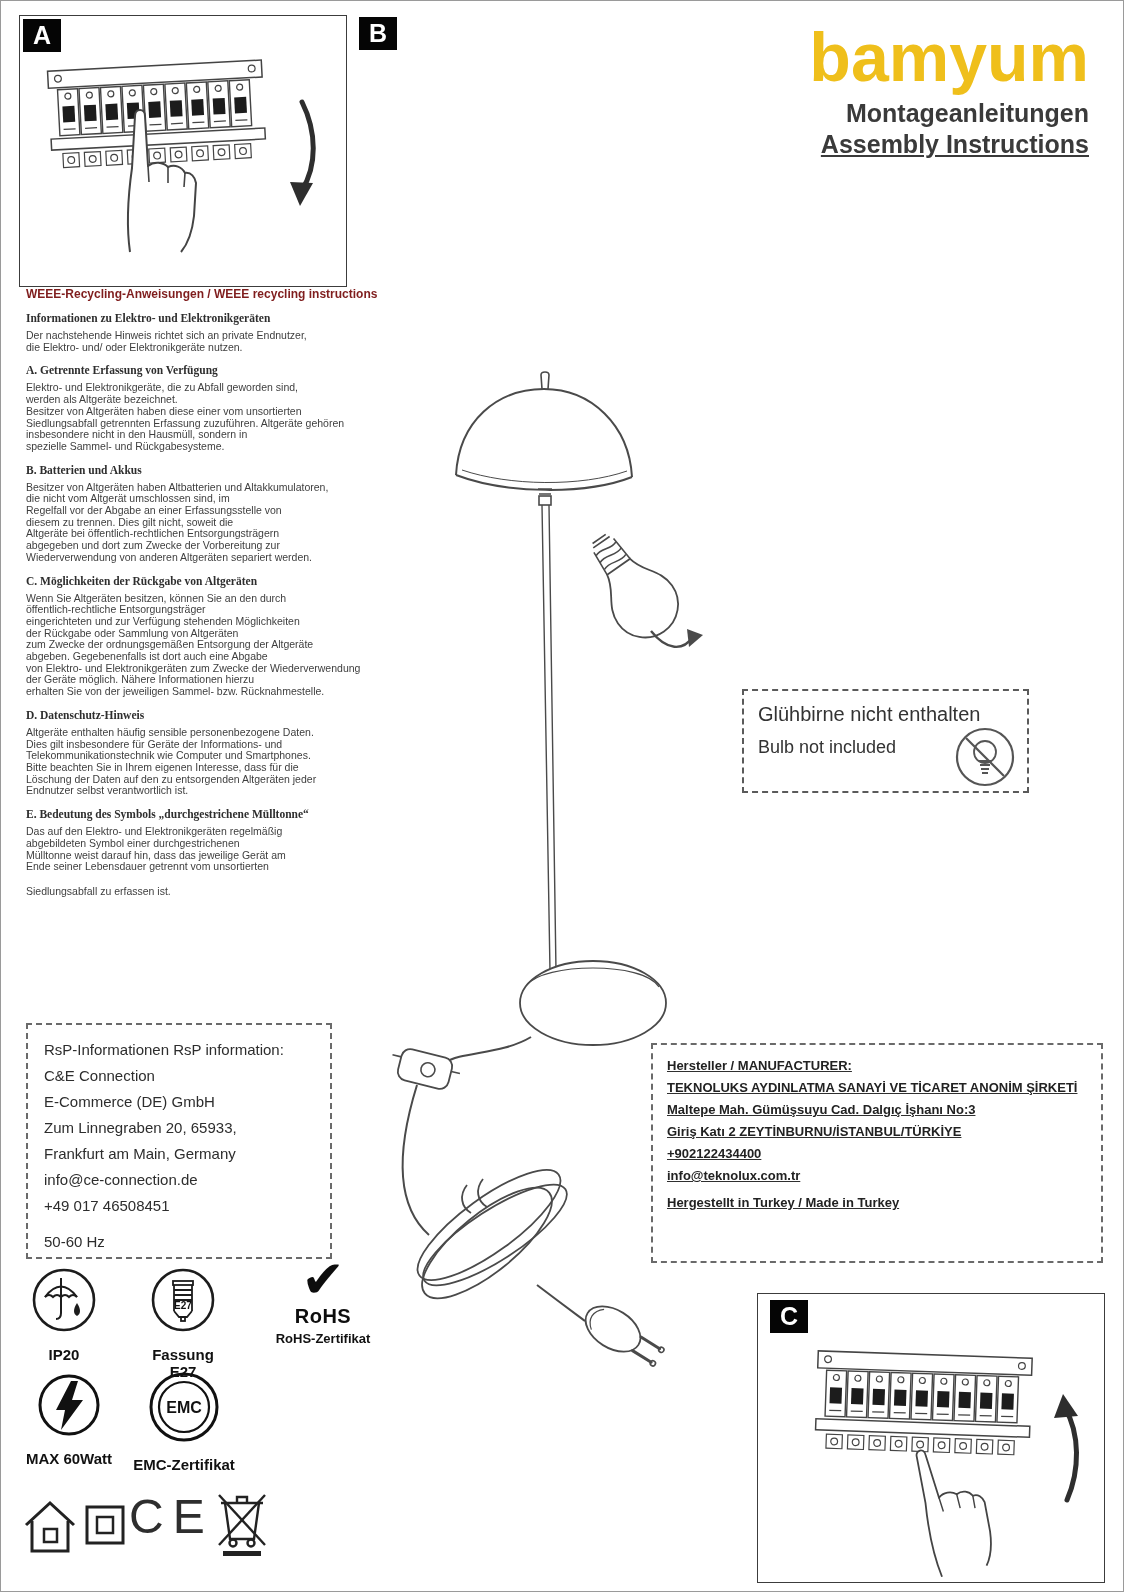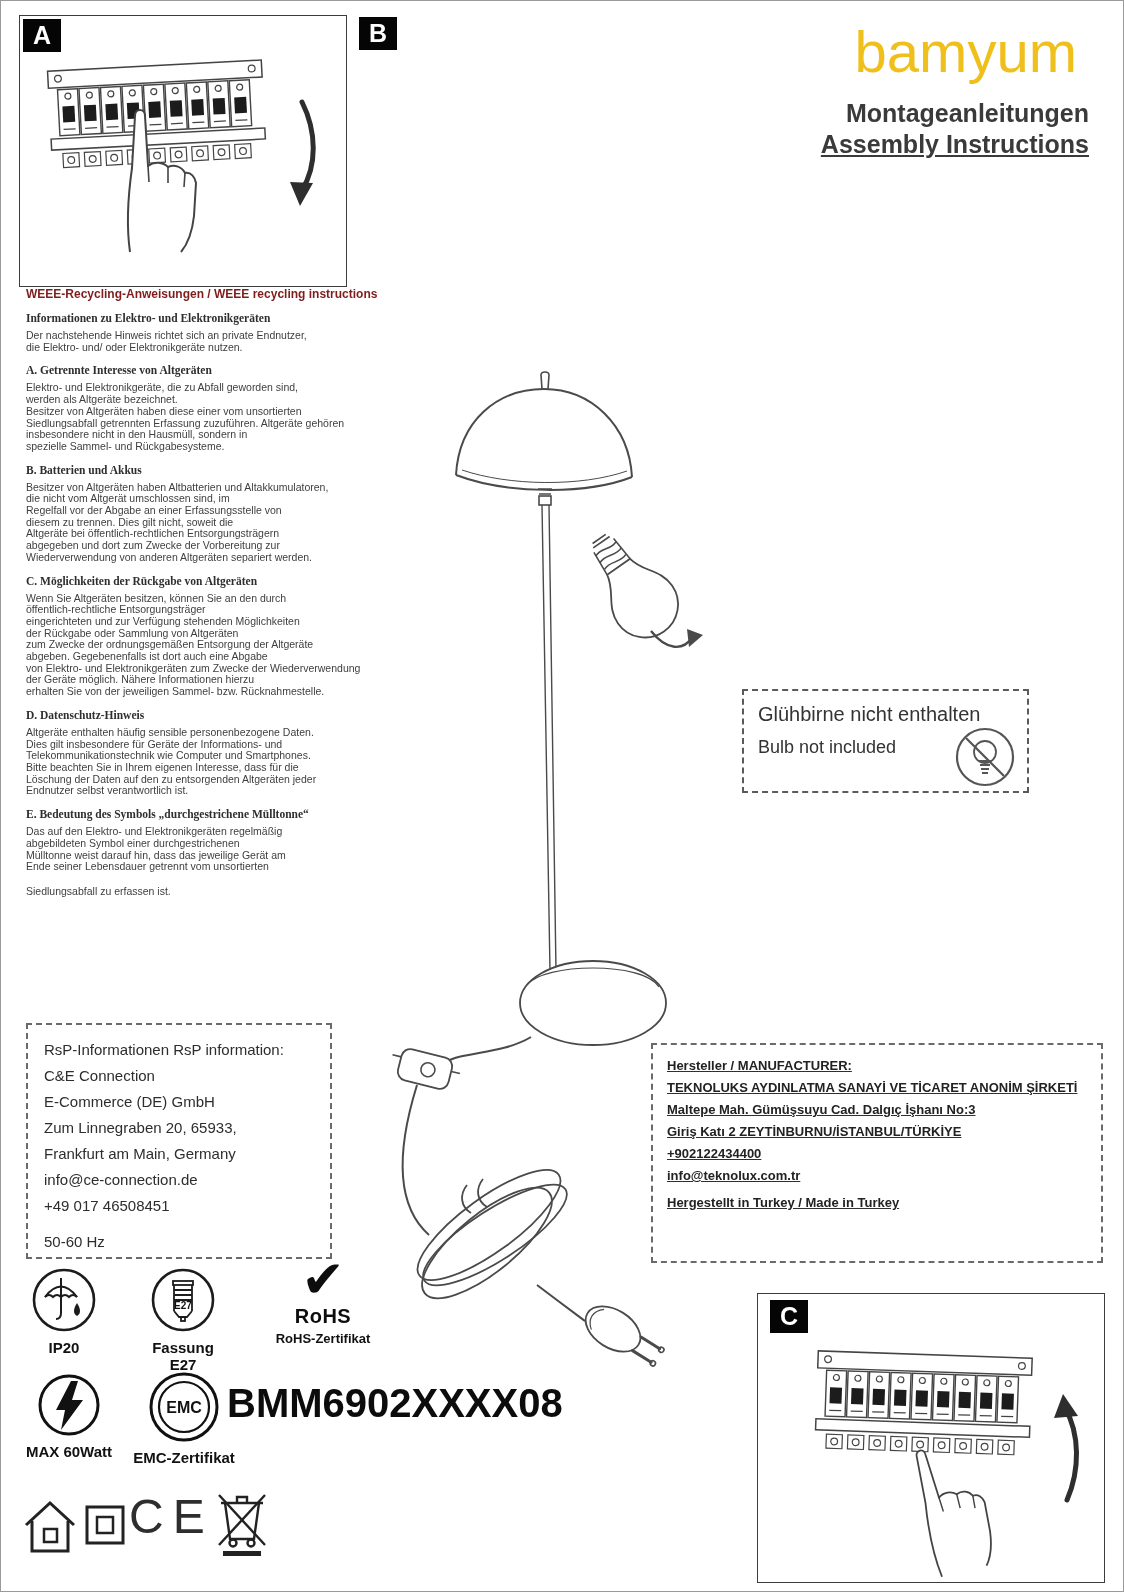--- a/index.html
+++ b/index.html
@@ -10,21 +10,21 @@
   .panel { position:absolute; background:#fff; border:1.5px solid #3c3c3c; }
   .panel-a { left:18px; top:14px; width:328px; height:272px; }
   .panel-c { left:756px; top:1292px; width:348px; height:290px; }
 
   .tag { position:absolute; width:38px; height:33px; background:#050505; color:#fff;
          font-size:25px; font-weight:700; display:flex; align-items:center; justify-content:center; z-index:5; }
   .tag-a { left:3px; top:3px; }
   .tag-b { left:358px; top:16px; }
   .tag-c { left:12px; top:6px; }
 
-  .brand { position:absolute; top:22px; right:46px; font-size:58px; font-weight:400;
+  .brand { position:absolute; top:22px; right:34px; font-size:68px; font-weight:700;
            color:#efbf1b; letter-spacing:0px; line-height:1; }
   .subtitle { position:absolute; right:34px; font-size:25px; font-weight:600; color:#3a3a3a; }
   .sub-de { top:98px; }
   .sub-en { top:129px;text-decoration:underline; }
 
   .weee { position:absolute; left:25px; top:286px; width:444px; }
   .weee-title { font-size:12px; font-weight:700; color:#7f1d1d; margin-bottom:9px; }
   .weee h3 { font-size:11.5px; font-weight:700; color:#2e2e2e; margin:11px 0 6px;font-family:Liberation Serif, serif; }
   .weee p  { font-size:10.5px; line-height:11.7px; color:#3e3e3e; white-space:pre-line; }
   .weee .weee-footer { margin-top:13px; }
@@ -43,21 +43,21 @@
              border:2px dashed #6a6a6a; padding:12px 16px; }
   .rsp-line { font-size:15px; font-weight:500; color:#2d2d2d; line-height:26px; }
   .gap-top { margin-top:10px; }
 
   .man-box { position:absolute; left:650px; top:1042px; width:452px; height:220px;
              border:2px dashed #6a6a6a; padding:10px 14px;text-decoration:underline; }
   .man-line { font-size:13px; font-weight:600; color:#222; line-height:22px; }
   .man-made { font-size:13px; font-weight:600; color:#222; margin-top:8px; }
 
   .cert { position:absolute; text-align:center; }
-  .cert-label { font-size:15px; font-weight:700; color:#111; margin-top:2px; }
+  .cert-label { font-size:15px; font-weight:700; color:#111; margin-top:9px; }
   .cert-ip   { left:22px;  top:1266px; width:82px; }
   .cert-e27  { left:136px; top:1266px; width:92px; }
   .cert-rohs { left:266px; top:1252px; width:112px; }
   .rohs-check { font-family:"DejaVu Sans", sans-serif; font-size:52px; font-weight:700; line-height:52px; color:#0d0d0d; }
   .rohs-title { font-size:20px; font-weight:800; color:#0d0d0d; letter-spacing:0.5px; }
   .rohs-label { font-size:13px; font-weight:700; color:#111; margin-top:3px; }
   .cert-bolt { left:24px;  top:1372px; width:88px; }
   .cert-emc  { left:132px; top:1370px; width:102px; }
 
   .model-no { position:absolute; left:226px; top:1380px; font-size:40px; font-weight:800;
@@ -128,21 +128,21 @@
 
   <div class="brand">bamyum</div>
   <div class="subtitle sub-de">Montageanleitungen</div>
   <div class="subtitle sub-en">Assembly Instructions</div>
 
   <div class="weee">
     <div class="weee-title">WEEE-Recycling-Anweisungen / WEEE recycling instructions</div>
     <h3>Informationen zu Elektro- und Elektronikgeräten</h3>
     <p>Der nachstehende Hinweis richtet sich an private Endnutzer,
  die Elektro- und/ oder Elektronikgeräte nutzen.</p>
-    <h3>A. Getrennte Interesse von Altgeräten</h3>
+    <h3>A. Getrennte Erfassung von Verfügung</h3>
     <p>Elektro- und Elektronikgeräte, die zu Abfall geworden sind,
  werden als Altgeräte bezeichnet.
 Besitzer von Altgeräten haben diese einer vom unsortierten
 Siedlungsabfall getrennten Erfassung zuzuführen. Altgeräte gehören
 insbesondere nicht in den Hausmüll, sondern in
 spezielle Sammel- und Rückgabesysteme.</p>
     <h3>B. Batterien und Akkus</h3>
     <p>Besitzer von Altgeräten haben Altbatterien und Altakkumulatoren,
  die nicht vom Altgerät umschlossen sind, im
 Regelfall vor der Abgabe an einer Erfassungsstelle von
@@ -304,21 +304,20 @@
 
   <div class="cert cert-emc">
     <svg width="72" height="72" viewBox="0 0 72 72">
       <circle cx="36" cy="36" r="33" fill="none" stroke="#111" stroke-width="3"></circle>
       <circle cx="36" cy="36" r="25" fill="none" stroke="#111" stroke-width="2.2"></circle>
       <text x="36" y="42" text-anchor="middle" font-size="16" font-weight="bold" fill="#111">EMC</text>
     </svg>
     <div class="cert-label">EMC-Zertifikat</div>
   </div>
 
-  <div class="model-no">BMM6902XXXX08</div>
 
   <svg class="mark mark-house" width="58" height="62" viewBox="0 0 58 62">
     <path d="M5,30 L29,8 L53,30" fill="none" stroke="#222" stroke-width="3"></path>
     <path d="M11,26 L11,56 L47,56 L47,26" fill="none" stroke="#222" stroke-width="3"></path>
     <rect x="23" y="34" width="13" height="13" fill="none" stroke="#222" stroke-width="2.5"></rect>
   </svg>
 
   <svg class="mark mark-square" width="44" height="44" viewBox="0 0 44 44">
     <rect x="4" y="4" width="36" height="36" fill="none" stroke="#222" stroke-width="3"></rect>
     <rect x="14" y="14" width="16" height="16" fill="none" stroke="#222" stroke-width="2.5"></rect>

